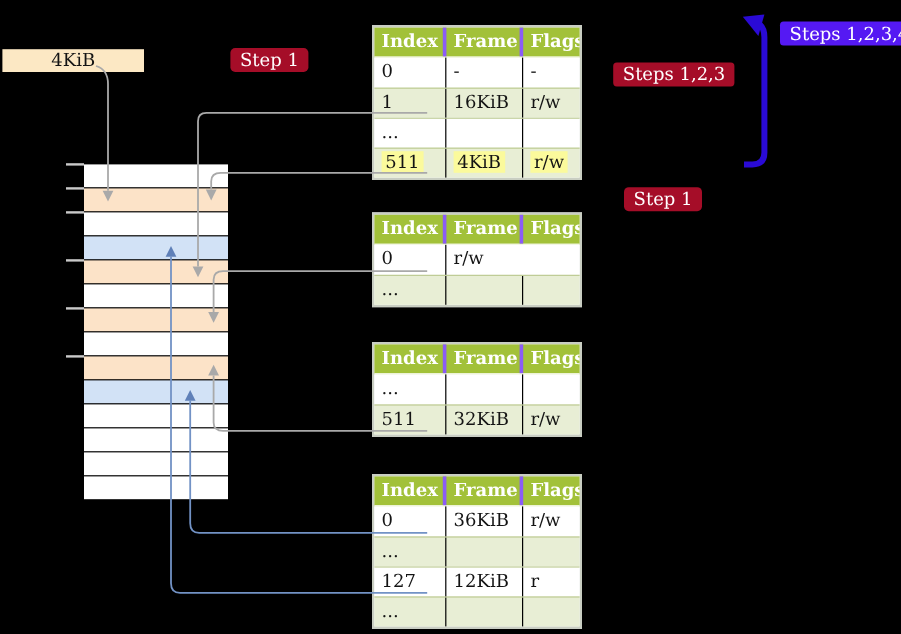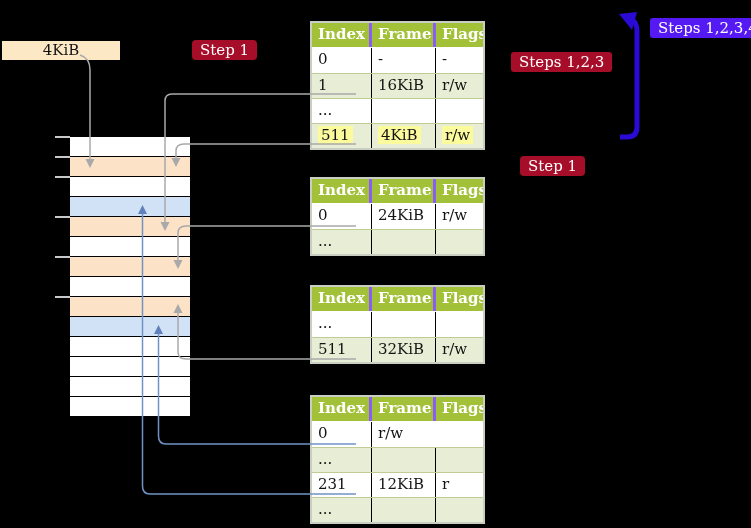--- a/index.html
+++ b/index.html
@@ -111,21 +111,20 @@
       </div>
     </div>
   <div class="ptable" style="top:177px">
       <div class="trow thead">
         <div class="cell c0">Index</div>
         <div class="cell c1">Frame</div>
         <div class="cell c2">Flags</div>
       </div>
       <div class="trow body first">
         <div class="cell c0">0</div>
-        <div class="cell c1">24KiB</div>
         <div class="cell c2">r/w</div>
       </div>
       <div class="trow body alt">
         <div class="cell c0">...</div>
         <div class="cell c1"></div>
         <div class="cell c2"></div>
       </div>
     </div>
   <div class="ptable" style="top:285px">
       <div class="trow thead">
@@ -145,29 +144,30 @@
       </div>
     </div>
   <div class="ptable" style="top:395px">
       <div class="trow thead">
         <div class="cell c0">Index</div>
         <div class="cell c1">Frame</div>
         <div class="cell c2">Flags</div>
       </div>
       <div class="trow body first">
         <div class="cell c0">0</div>
+        <div class="cell c1">36KiB</div>
         <div class="cell c2">r/w</div>
       </div>
       <div class="trow body alt">
         <div class="cell c0">...</div>
         <div class="cell c1"></div>
         <div class="cell c2"></div>
       </div>
       <div class="trow body">
-        <div class="cell c0">231</div>
+        <div class="cell c0">127</div>
         <div class="cell c1">12KiB</div>
         <div class="cell c2">r</div>
       </div>
       <div class="trow body alt">
         <div class="cell c0">...</div>
         <div class="cell c1"></div>
         <div class="cell c2"></div>
       </div>
     </div>
 

